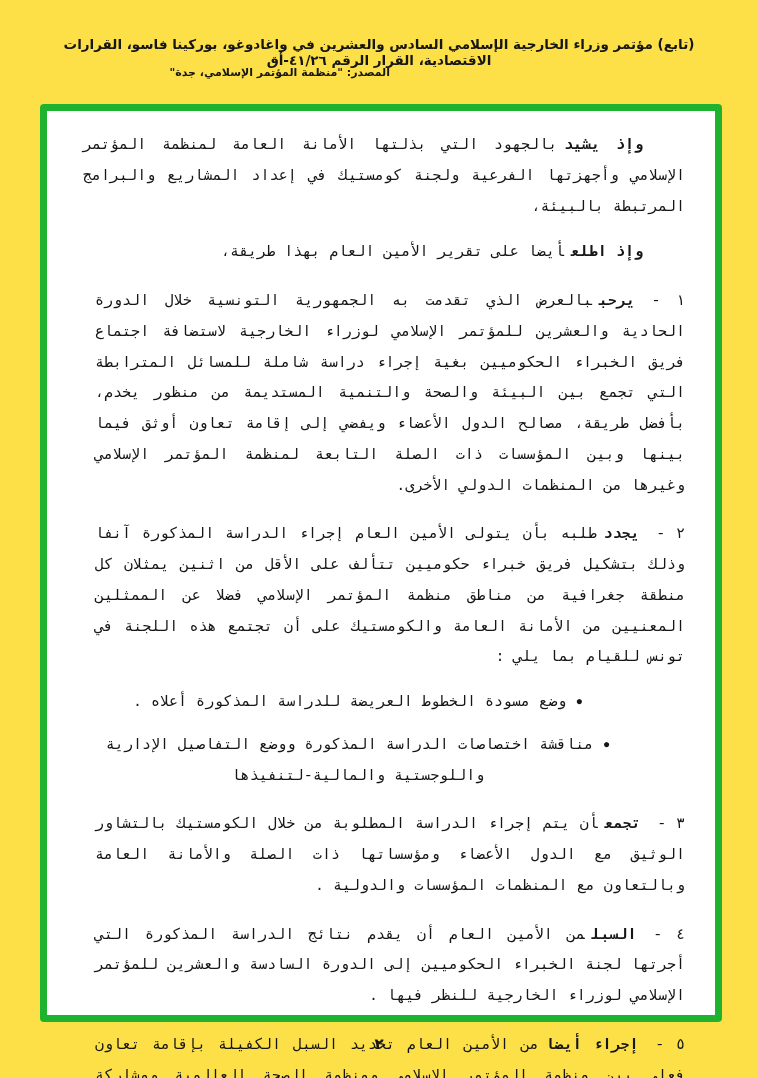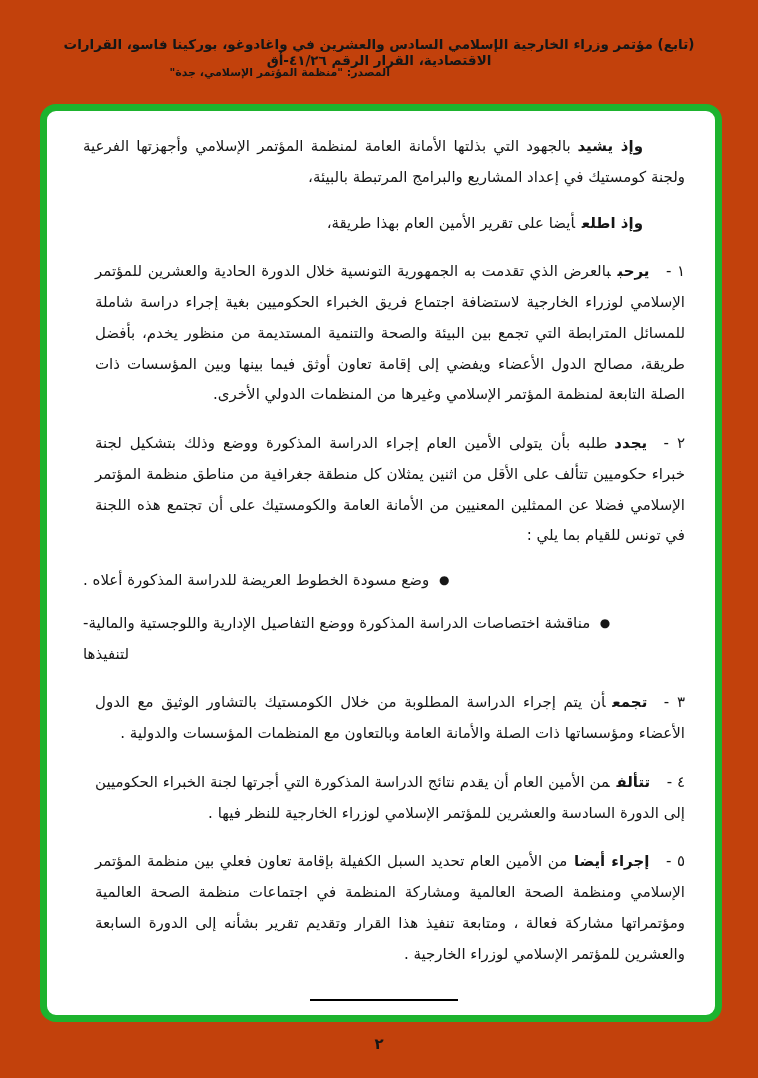--- a/index.html
+++ b/index.html
@@ -5,21 +5,21 @@
   html, body {
     margin: 0;
     padding: 0;
     background: #ffffff;
     font-family: "DejaVu Sans", sans-serif;
   }
   #page {
     position: relative;
     width: 758px;
     height: 1078px;
-    background: #c2410c;
+    background: #fde047;
     overflow: hidden;
     color: #161616;
   }
   
   .doc-header {
     position: absolute;
     top: 36px;
     left: 0;
     width: 100%;
     direction: rtl;
@@ -41,22 +41,23 @@
   }
   
   .frame {
     position: absolute;
     left: 40px;
     top: 104px;
     width: 682px;
     height: 918px;
     box-sizing: border-box;
     border: 7px solid #1db32e;
-    border-radius: 16px;
+    border-radius: 4px;
     background: #ffffff;
+    font-family: Liberation Mono, monospace;
   }
   .frame-content {
     direction: rtl;
     padding: 20px 30px 0 36px;
     font-size: 15px;
     line-height: 2.05;
     text-align: justify;
   }
   p.preamble {
     margin: 0 0 15px 0;
@@ -74,21 +75,21 @@
   .item-num {
     white-space: nowrap;
     margin-inline-end: 1.1em;
   }
   .bullet-list {
     margin: 14px 0 6px 0;
     padding-right: 52px;
   }
   .bullet-item {
     margin: 12px 0 6px 0;
-    text-align: left;
+    text-align: center;
   }
   .bullet-glyph {
     font-size: 12px;
     margin-inline-end: 0.8em;
     position: relative;
     top: -1px;
   }
   .divider {
     width: 148px;
     border: none;
@@ -125,38 +126,38 @@
 
       <p class="preamble">
         <span class="lead">وإذ اطلع</span><span>أيضا على تقرير الأمين العام بهذا طريقة،</span>
       </p>
 
       <p class="item">
         <span class="item-num">١ -</span><span class="lead">يرحب</span><span>بالعرض الذي تقدمت به الجمهورية التونسية خلال الدورة الحادية والعشرين للمؤتمر الإسلامي لوزراء الخارجية لاستضافة اجتماع فريق الخبراء الحكوميين بغية إجراء دراسة شاملة للمسائل المترابطة التي تجمع بين البيئة والصحة والتنمية المستديمة من منظور يخدم، بأفضل طريقة، مصالح الدول الأعضاء ويفضي إلى إقامة تعاون أوثق فيما بينها وبين المؤسسات ذات الصلة التابعة لمنظمة المؤتمر الإسلامي وغيرها من المنظمات الدولي الأخرى.</span>
       </p>
 
       <p class="item">
-        <span class="item-num">٢ -</span><span class="lead">يجدد</span><span>طلبه بأن يتولى الأمين العام إجراء الدراسة المذكورة ووضع وذلك بتشكيل لجنة خبراء حكوميين تتألف على الأقل من اثنين يمثلان كل منطقة جغرافية من مناطق منظمة المؤتمر الإسلامي فضلا عن الممثلين المعنيين من الأمانة العامة والكومستيك على أن تجتمع هذه اللجنة في تونس للقيام بما يلي :</span>
+        <span class="item-num">٢ -</span><span class="lead">يجدد</span><span>طلبه بأن يتولى الأمين العام إجراء الدراسة المذكورة آنفا وذلك بتشكيل فريق خبراء حكوميين تتألف على الأقل من اثنين يمثلان كل منطقة جغرافية من مناطق منظمة المؤتمر الإسلامي فضلا عن الممثلين المعنيين من الأمانة العامة والكومستيك على أن تجتمع هذه اللجنة في تونس للقيام بما يلي :</span>
       </p>
 
       <div class="bullet-list">
         <div class="bullet-item">
           <span class="bullet-glyph">●</span><span>وضع مسودة الخطوط العريضة للدراسة المذكورة أعلاه .</span>
         </div>
         <div class="bullet-item">
           <span class="bullet-glyph">●</span><span>مناقشة اختصاصات الدراسة المذكورة ووضع التفاصيل الإدارية واللوجستية والمالية-لتنفيذها</span>
         </div>
       </div>
 
       <p class="item">
         <span class="item-num">٣ -</span><span class="lead">تجمع</span><span>أن يتم إجراء الدراسة المطلوبة من خلال الكومستيك بالتشاور الوثيق مع الدول الأعضاء ومؤسساتها ذات الصلة والأمانة العامة وبالتعاون مع المنظمات المؤسسات والدولية .</span>
       </p>
 
       <p class="item">
-        <span class="item-num">٤ -</span><span class="lead">تتألف</span><span>من الأمين العام أن يقدم نتائج الدراسة المذكورة التي أجرتها لجنة الخبراء الحكوميين إلى الدورة السادسة والعشرين للمؤتمر الإسلامي لوزراء الخارجية للنظر فيها .</span>
+        <span class="item-num">٤ -</span><span class="lead">السبل</span><span>من الأمين العام أن يقدم نتائج الدراسة المذكورة التي أجرتها لجنة الخبراء الحكوميين إلى الدورة السادسة والعشرين للمؤتمر الإسلامي لوزراء الخارجية للنظر فيها .</span>
       </p>
 
       <p class="item">
         <span class="item-num">٥ -</span><span class="lead">إجراء أيضا</span><span>من الأمين العام تحديد السبل الكفيلة بإقامة تعاون فعلي بين منظمة المؤتمر الإسلامي ومنظمة الصحة العالمية ومشاركة المنظمة في اجتماعات منظمة الصحة العالمية ومؤتمراتها مشاركة فعالة ، ومتابعة تنفيذ هذا القرار وتقديم تقرير بشأنه إلى الدورة السابعة والعشرين للمؤتمر الإسلامي لوزراء الخارجية .</span>
       </p>
 
       <hr class="divider">
 
     </div>
   </div>

